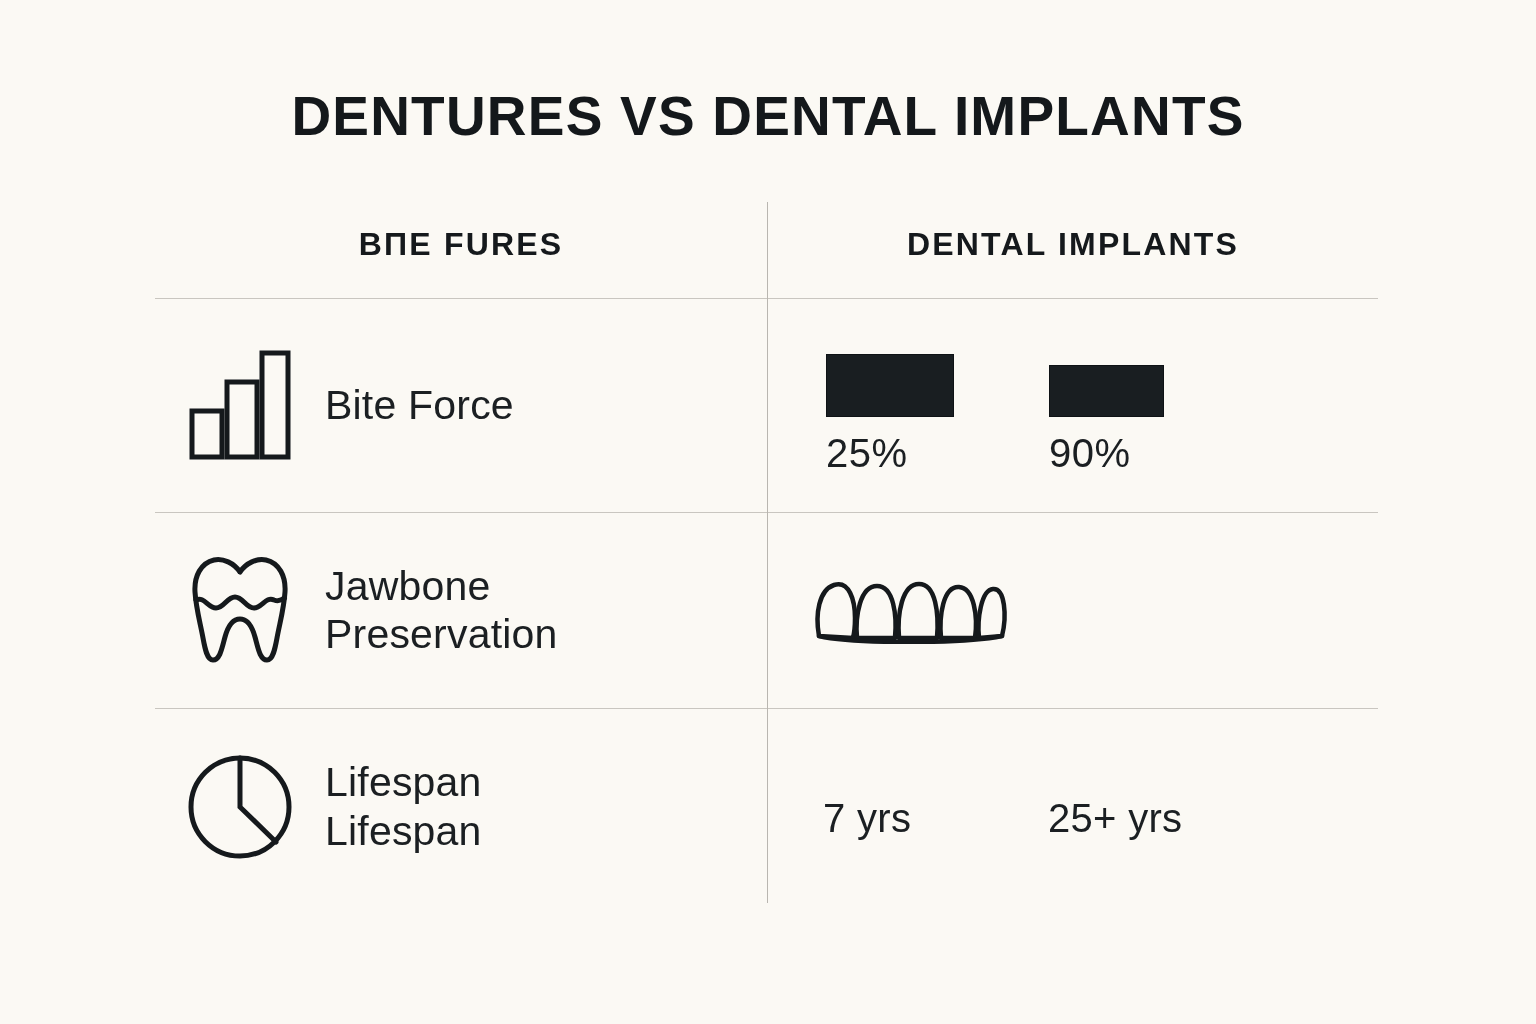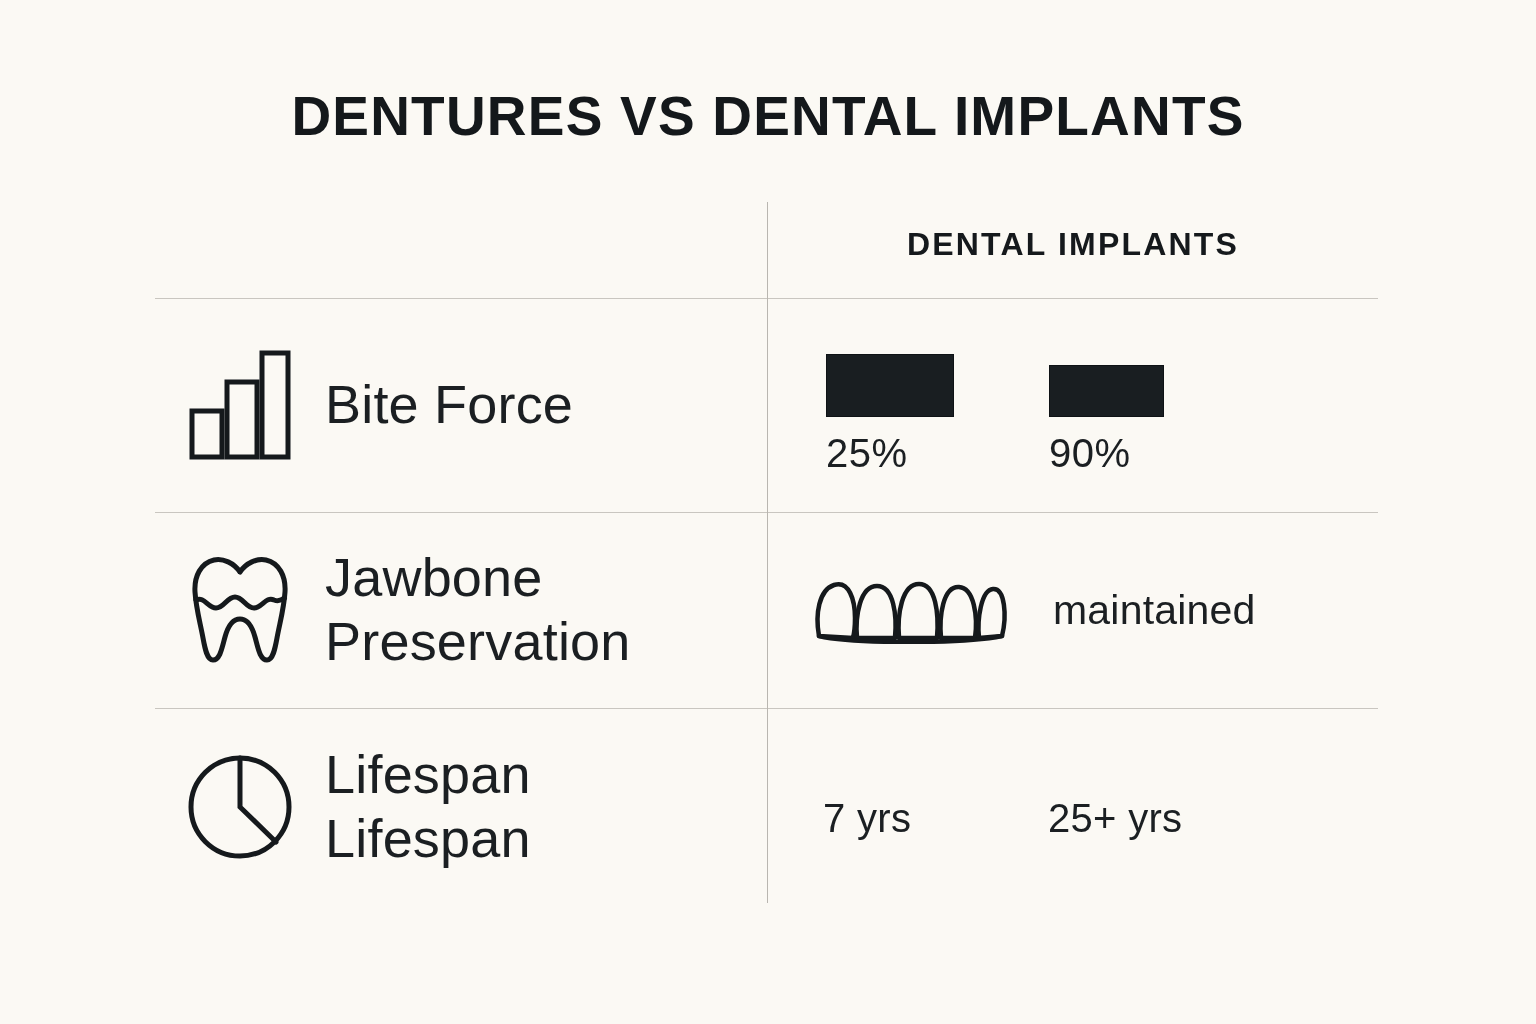--- a/index.html
+++ b/index.html
@@ -99,21 +99,21 @@
     align-items: center;
   }
   .feature .icon-wrap {
     width: 170px;
     display: flex;
     justify-content: center;
     align-items: center;
     flex: none;
   }
   .feature .label {
-    font-size: 54px;
+    font-size: 41px;
     font-weight: 400;
     color: #1b1f22;
     line-height: 1.18;
     letter-spacing: 0.2px;
   }
 
   .valuecell {
     position: absolute;
     left: 613px;
     top: 0;
@@ -186,20 +186,21 @@
 
   <div class="title">DENTURES VS DENTAL IMPLANTS</div>
 
   <div class="table">
 
     <div class="hline h1"></div>
     <div class="hline h2"></div>
     <div class="hline h3"></div>
     <div class="vline"></div>
 
+    <div class="col-head left">BΠE FURES</div>
     <div class="col-head right">DENTAL IMPLANTS</div>
 
     <div class="row r1">
       <div class="feature">
         <div class="icon-wrap">
           <svg width="104" height="112" viewBox="0 0 104 112" fill="none" stroke="#15191c" stroke-width="5">
             <rect x="4" y="62" width="30" height="46"></rect>
             <rect x="39" y="33" width="30" height="75"></rect>
             <rect x="74" y="4" width="26" height="104"></rect>
           </svg>
@@ -237,21 +238,20 @@
           <div class="denture-wrap">
             <svg width="196" height="68" viewBox="0 0 196 68" fill="none" stroke="#15191c" stroke-width="4.5" stroke-linecap="round" stroke-linejoin="round">
               <path d="M6 60 C2 38 6 14 21 9 C36 4 42 24 42 42 C42 52 41 58 40 62 Z"></path>
               <path d="M44 62 C42 40 47 10 64 10 C81 10 84 40 82 62 Z"></path>
               <path d="M86 62 C84 38 89 8 106 8 C123 8 126 38 124 62 Z"></path>
               <path d="M128 62 C126 40 130 10 146 11 C161 12 165 40 162 62 Z"></path>
               <path d="M166 62 C164 44 168 14 180 13 C192 12 194 40 189 60 Z"></path>
               <path d="M6 60 C40 68 150 68 189 60"></path>
             </svg>
           </div>
-          <div class="jaw-text">maintained</div>
         </div>
       </div>
     </div>
 
     <div class="row r3">
       <div class="feature">
         <div class="icon-wrap">
           <svg width="106" height="106" viewBox="0 0 106 106" fill="none" stroke="#15191c" stroke-width="5" stroke-linecap="round">
             <circle cx="53" cy="53" r="49"></circle>
             <path d="M53 4 L53 53 L89 88"></path>

